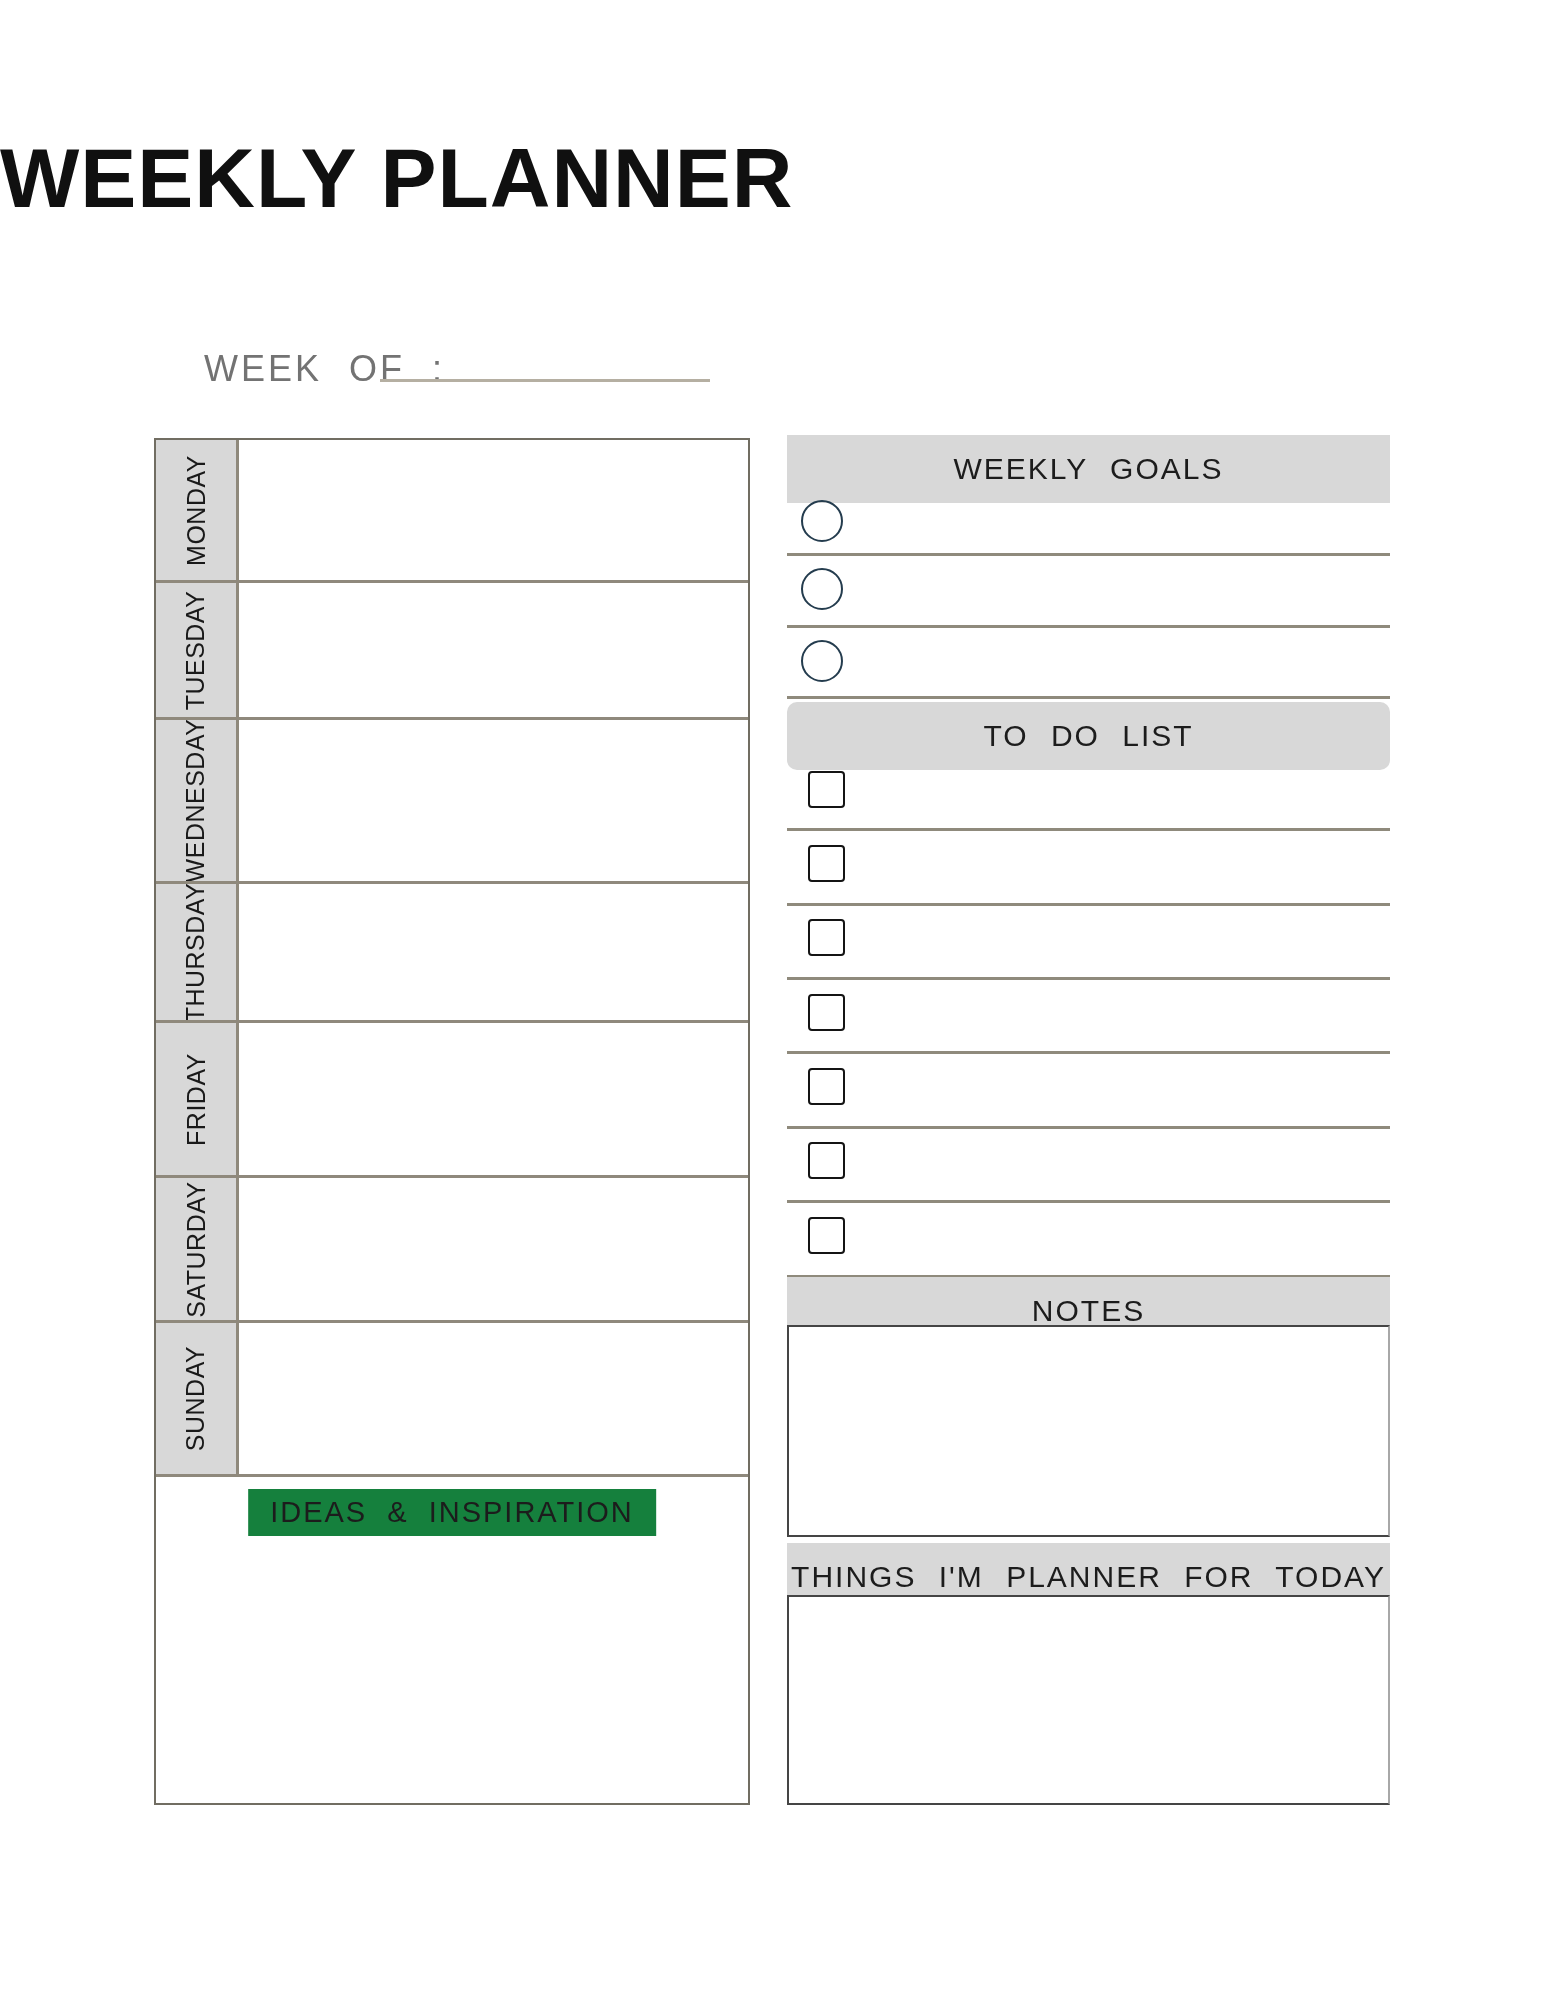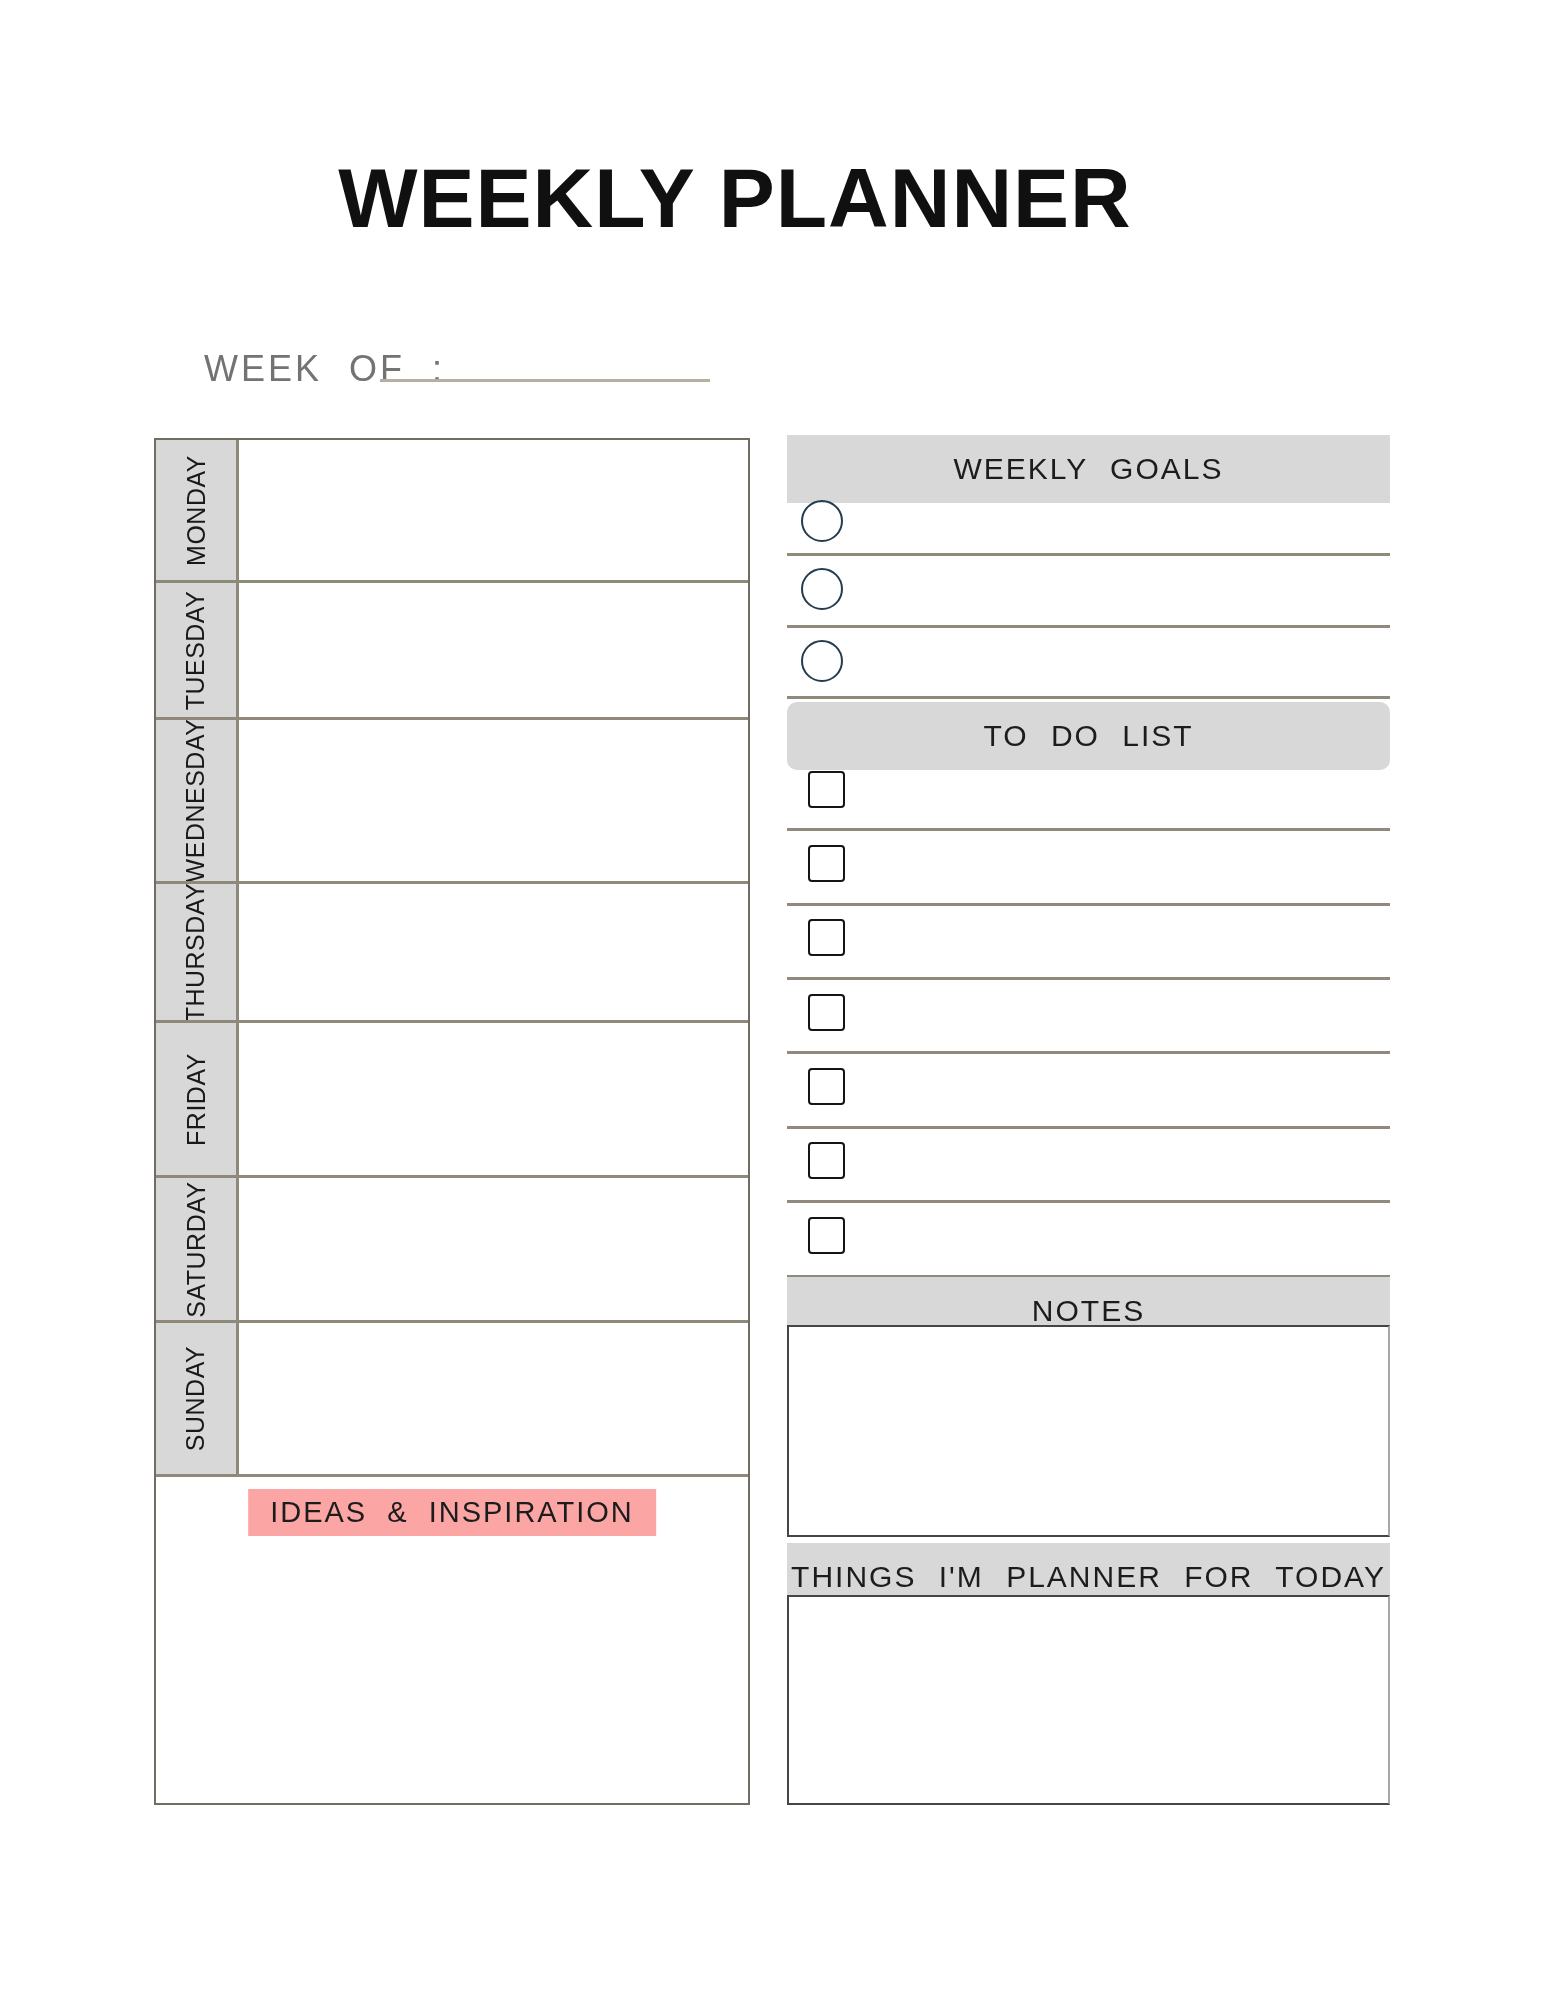--- a/index.html
+++ b/index.html
@@ -7,27 +7,25 @@
     position:relative;
     width:1545px;height:2000px;
     background:#ffffff;
     font-family:"Liberation Sans", sans-serif;
     color:#1c1c1c;
     overflow:hidden;
   }
   
   .title{
     position:absolute;top:136px;left:0;width:1470px;
-    text-align:center;
     font-size:84px;font-weight:bold;
     letter-spacing:1px;
     color:#101010;
     line-height:84px;
     white-space:nowrap;
-    margin-top:20px;
   }
   
   .week-of-label{
     position:absolute;left:204px;top:348px;
     font-size:36px;letter-spacing:3px;word-spacing:14px;
     color:#737373;white-space:nowrap;
   }
   .week-of-line{
     position:absolute;left:380px;top:379px;width:330px;height:3px;
     background:#b5afa2;
@@ -60,21 +58,21 @@
     letter-spacing:0.5px;
     color:#191919;
   }
   .day-entry{flex:1;background:#ffffff;}
   .ideas-row{
     position:absolute;left:0;right:0;top:1037px;bottom:0;
     background:#ffffff;
   }
   .ideas-label{
     position:absolute;top:12px;left:50%;transform:translateX(-50%);
-    background:#fca5a5;
+    background:#15803d;
     padding:7px 22px;
     font-size:29px;letter-spacing:2px;word-spacing:10px;
     white-space:nowrap;color:#1c1c1c;
   }
   .ideas-area{position:absolute;left:0;right:0;top:70px;bottom:0;}
   
   .sec-header{
     position:absolute;left:787px;width:603px;height:68px;
     background:#d8d8d8;
     display:flex;align-items:center;justify-content:center;

